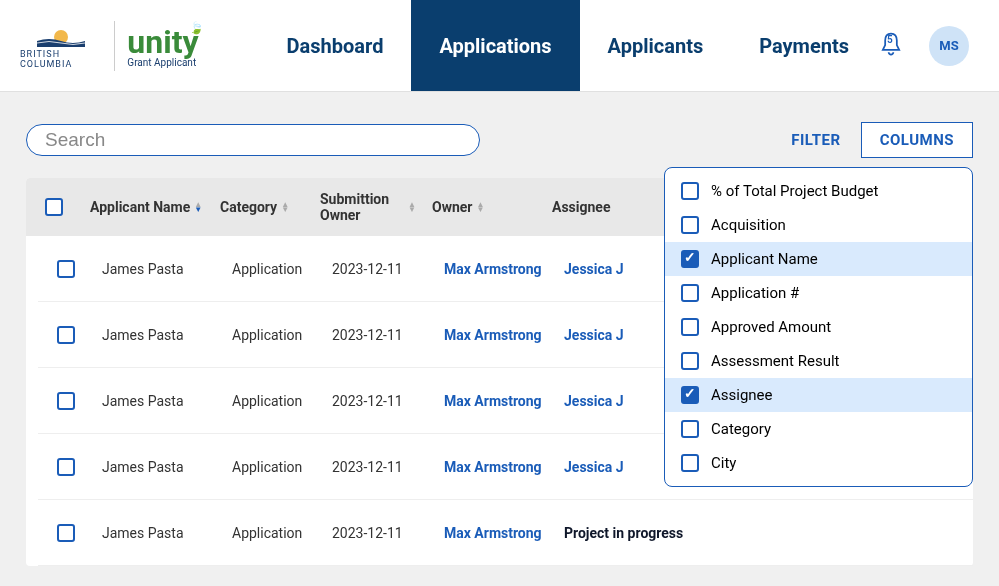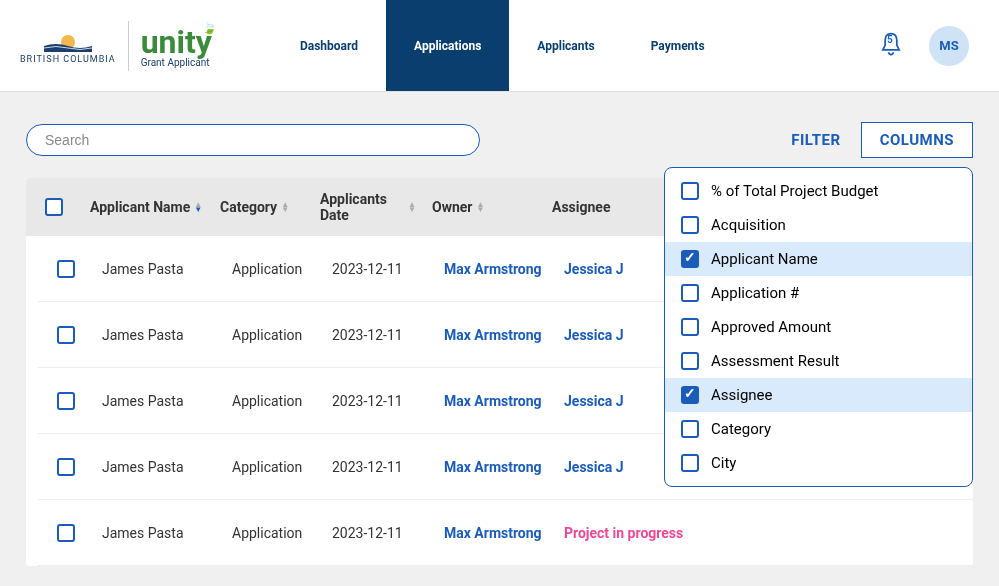--- a/index.html
+++ b/index.html
@@ -11,32 +11,32 @@
     .bc-sun { width: 48px; height: 24px; position: relative; }
     .bc-sun svg { width: 100%; height: 100%; }
     .bc-text { font-size: 9px; letter-spacing: 1px; color: #1a3e6e; font-weight: 400; margin-top: 2px; }
     .divider { width: 1px; height: 50px; background: #ccc; }
     .unity-logo { display: flex; flex-direction: column; }
     .unity-text { font-size: 32px; font-weight: 700; color: #3a8b3a; position: relative; }
     .unity-text .leaf { position: absolute; top: -2px; left: 62px; color: #3a8b3a; font-size: 12px; }
     .unity-sub { font-size: 10px; color: #1a3e6e; margin-top: -4px; }
     
     .nav { display: flex; height: 100%; margin-left: 40px; }
-    .nav-item { padding: 0 28px; display: flex; align-items: center; font-weight: 700; color: #0a3e6e; font-size: 12px; cursor: pointer; text-align: center; }
+    .nav-item { padding: 0 28px; display: flex; align-items: center; font-weight: 700; color: #0a3e6e; font-size: 20px; cursor: pointer; text-align: center; }
     .nav-item.active { background: #0a3e6e; color: #fff; }
     
     .header-right { margin-left: auto; display: flex; align-items: center; gap: 24px; padding-right: 30px; }
     .bell { position: relative; cursor: pointer; }
     .bell svg { width: 28px; height: 28px; stroke: #1a5cb8; fill: none; stroke-width: 1.5; }
     .bell-badge { position: absolute; top: 4px; left: 10px; font-size: 10px; color: #1a5cb8; font-weight: 600; }
     .avatar { width: 40px; height: 40px; border-radius: 50%; background: #cfe3f7; color: #1a5cb8; display: flex; align-items: center; justify-content: center; font-weight: 700; font-size: 13px; cursor: pointer; }
     
     .content { padding: 30px 26px; position: relative; }
     .toolbar { display: flex; align-items: center; margin-bottom: 20px; }
-    .search { width: 454px; height: 32px; border: 1.5px solid #1a5cb8; border-radius: 16px; padding: 0 18px; font-size: 14px; color: #333; outline: none; }
+    .search { width: 454px; height: 32px; border: 1.5px solid #1a5cb8; border-radius: 16px; padding: 0 18px; font-size: 19px; color: #333; outline: none; }
     .search::placeholder { color: #888; }
     .toolbar-right { margin-left: auto; display: flex; gap: 20px; align-items: center; }
     .filter-btn { color: #1a5cb8; font-weight: 700; font-size: 15px; cursor: pointer; letter-spacing: 0.5px; }
     .columns-btn { border: 1.5px solid #1a5cb8; color: #1a5cb8; font-weight: 700; font-size: 15px; padding: 8px 18px; cursor: pointer; background: #fff; letter-spacing: 0.5px; }
     
     .table { background: #fff; border-radius: 4px; }
     .thead { display: flex; background: #e8e8e8; height: 58px; align-items: center; border-radius: 4px 4px 0 0; }
     .th, .td { padding: 0 8px; font-size: 14px; }
     .th { font-weight: 700; color: #333; display: flex; align-items: center; gap: 4px; }
     .sort { display: inline-flex; flex-direction: column; line-height: 5px; font-size: 8px; color: #aaa; }
@@ -47,21 +47,21 @@
     .col-name { width: 130px; }
     .col-cat { width: 100px; }
     .col-date { width: 112px; }
     .col-owner { width: 120px; }
     .col-assignee { width: 240px; }
     .col-status { width: 140px; }
     
     .trow { display: flex; align-items: center; height: 66px; border-bottom: 1px solid #eee; margin-left: 12px; }
     .td { color: #333; }
     .td.link { color: #1a5cb8; font-weight: 700; cursor: pointer; }
-    .td.status { color: #ec4899; font-weight: 700; }
+    .td.status { color: #0f172a; font-weight: 700; }
     
     .chk { width: 18px; height: 18px; border: 2px solid #1a5cb8; border-radius: 3px; cursor: pointer; background: #fff; }
     
     .dropdown { position: absolute; top: 75px; right: 26px; width: 309px; background: #fff; border: 1.5px solid #1a5cb8; border-radius: 8px; max-height: 330px; overflow-y: auto; z-index: 10; padding: 6px 0; }
     .dropdown::-webkit-scrollbar { width: 6px; }
     .dropdown::-webkit-scrollbar-thumb { background: #ccc; border-radius: 3px; }
     .dd-item { display: flex; align-items: center; gap: 12px; padding: 8px 16px; font-size: 15px; cursor: pointer; }
     .dd-item.selected { background: #d9eafd; }
     .dd-chk { width: 18px; height: 18px; border: 2px solid #1a5cb8; border-radius: 3px; background: #fff; flex-shrink: 0; position: relative; }
     .dd-chk.checked { background: #1a5cb8; }
@@ -127,21 +127,21 @@
           </span>
         </div>
       <div class="th col-cat">
           <span>Category</span>
           <span class="sort">
             <span class="up">▲</span>
             <span class="down">▼</span>
           </span>
         </div>
       <div class="th col-date">
-          <span>Applicants Date</span>
+          <span>Submittion Owner</span>
           <span class="sort">
             <span class="up">▲</span>
             <span class="down">▼</span>
           </span>
         </div>
       <div class="th col-owner">
           <span>Owner</span>
           <span class="sort">
             <span class="up">▲</span>
             <span class="down">▼</span>

